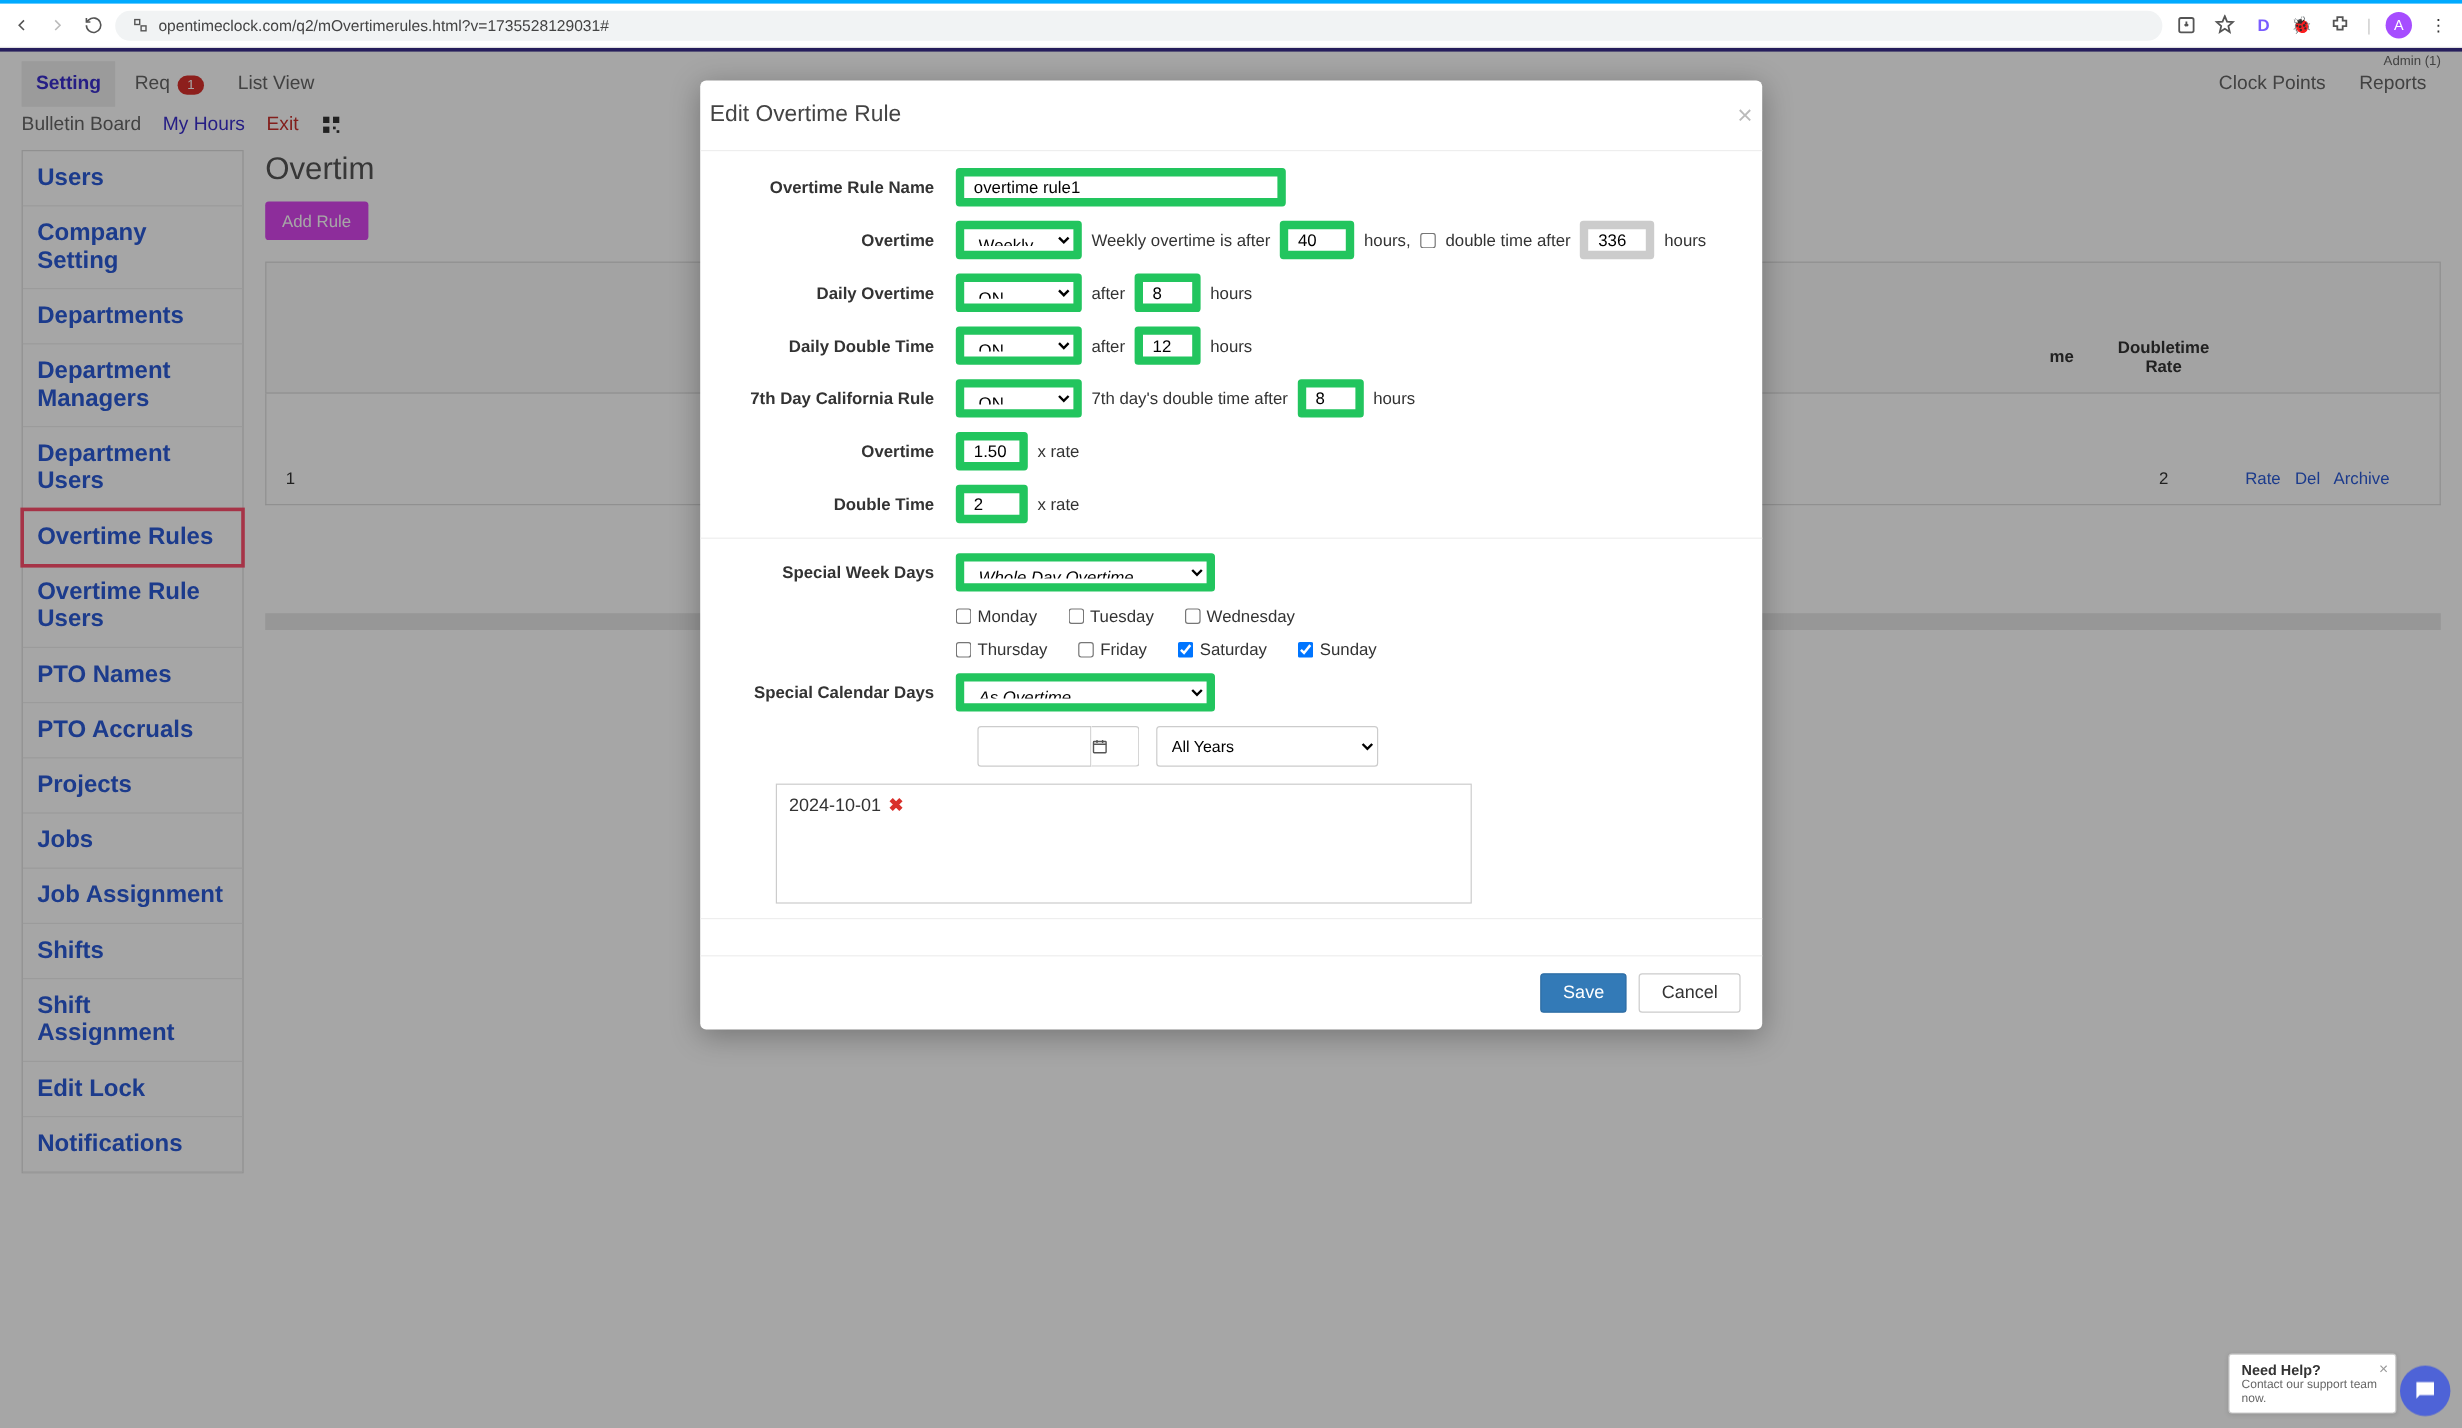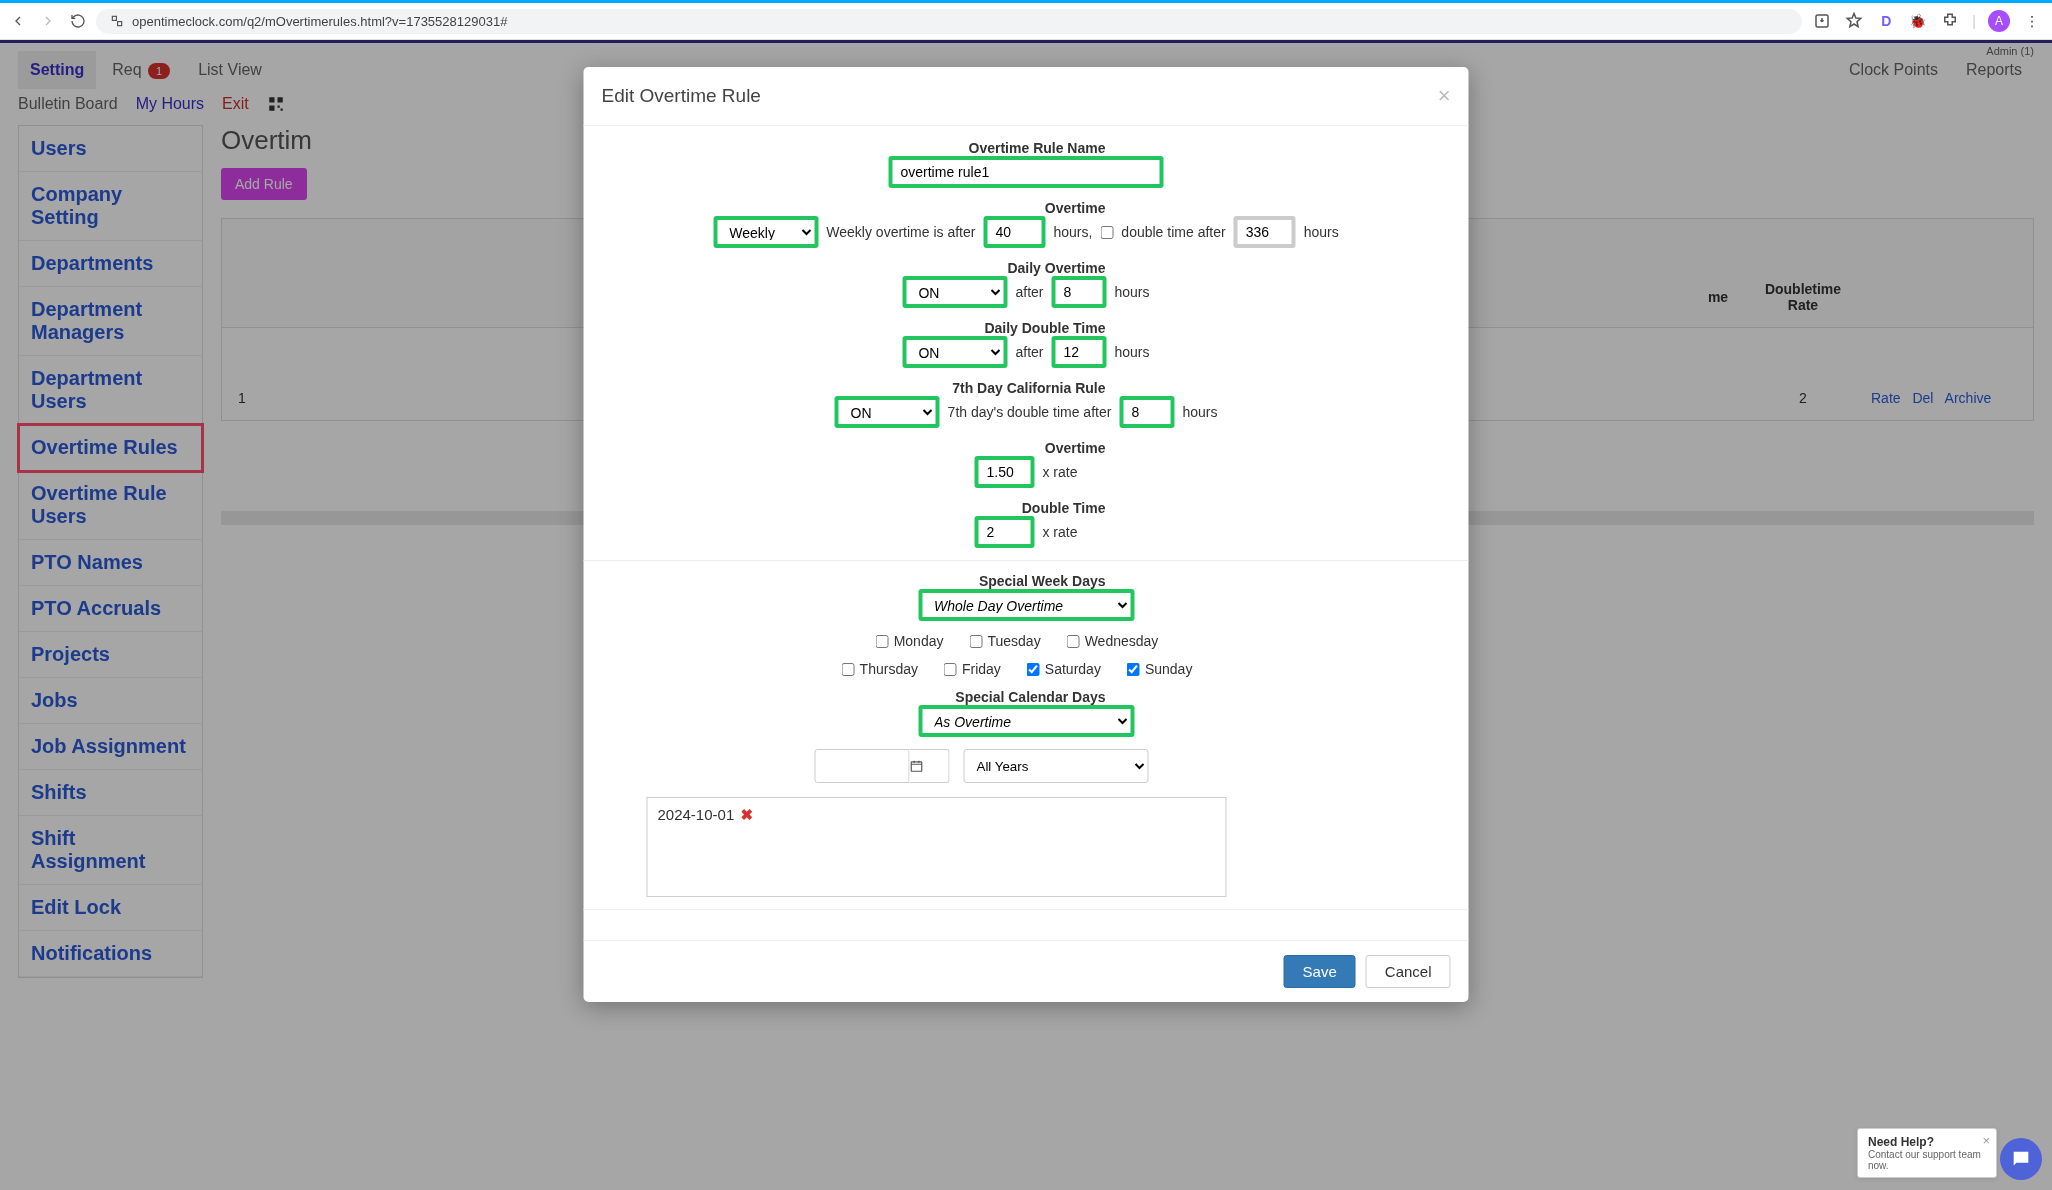--- a/index.html
+++ b/index.html
@@ -49,30 +49,30 @@
 .col-act { width: 170px; text-align: left; }
 .col-act a { color: #2b5bd7; margin-right: 8px; font-size: 14px; text-decoration: none; }
 
 .footer-bar { height: 14px; background: #e9e9e9; margin-top: 90px; }
 
 
 .modal-overlay { position: fixed; inset: 0; top: 40px; background: rgba(0,0,0,0.35); }
 
 
 .modal { position: absolute; top: 67px; left: 50%; transform: translateX(-50%); width: 885px; background: #fff; border-radius: 5px; box-shadow: 0 5px 25px rgba(0,0,0,0.3); }
-.modal-header { padding: 16px 18px; border-bottom: 1px solid #eee; display: flex; justify-content: space-between; align-items: center; }
+.modal-header { padding: 16px 8px; border-bottom: 1px solid #eee; display: flex; justify-content: space-between; align-items: center; }
 .modal-header h3 { font-size: 19px; font-weight: 400; color: #444; }
 .modal-header .close { color: #bbb; font-size: 22px; cursor: pointer; }
 .modal-body { padding: 14px 18px 18px 18px; }
 
-.form-row { display: flex; align-items: center; margin-bottom: 12px; flex-direction: column; }
+.form-row { display: flex; align-items: center; margin-bottom: 12px; }
 .form-row .lbl { width: 195px; text-align: right; padding-right: 18px; font-weight: bold; font-size: 14px; color: #333; }
 .form-row .ctrls { flex: 1; display: flex; align-items: center; gap: 8px; flex-wrap: wrap; font-size: 14px; color: #333; }
 .form-row input[type=text].wide { width: 275px; }
-.form-row input[type=text], .form-row select { height: 32px; padding: 4px 8px; border: 4px solid #22c55e; border-radius: 3px; font-size: 14px; background: #fff; }
+.form-row input[type=text], .form-row select { height: 32px; padding: 4px 8px; border: 7px solid #22c55e; border-radius: 3px; font-size: 14px; background: #fff; }
 .form-row input[type=text].small { width: 60px; }
 .form-row select.sel { width: 105px; }
 .form-row select.sel-md { width: 216px; font-style: italic; }
 .form-row .inline-num { width: 62px; height: 28px; border: 1px solid #888; padding: 2px 6px; }
 
 .hr-sep { border: none; border-top: 1px solid #eee; margin: 12px -18px; }
 
 .days .day { margin-right: 18px; display: inline-flex; align-items: center; gap: 5px; }
 .special-box { border: 1px solid #ccc; min-height: 100px; padding: 8px 10px; margin-top: 2px; width: 580px; margin-left: 45px; }
 .special-date { font-size: 15px; }

